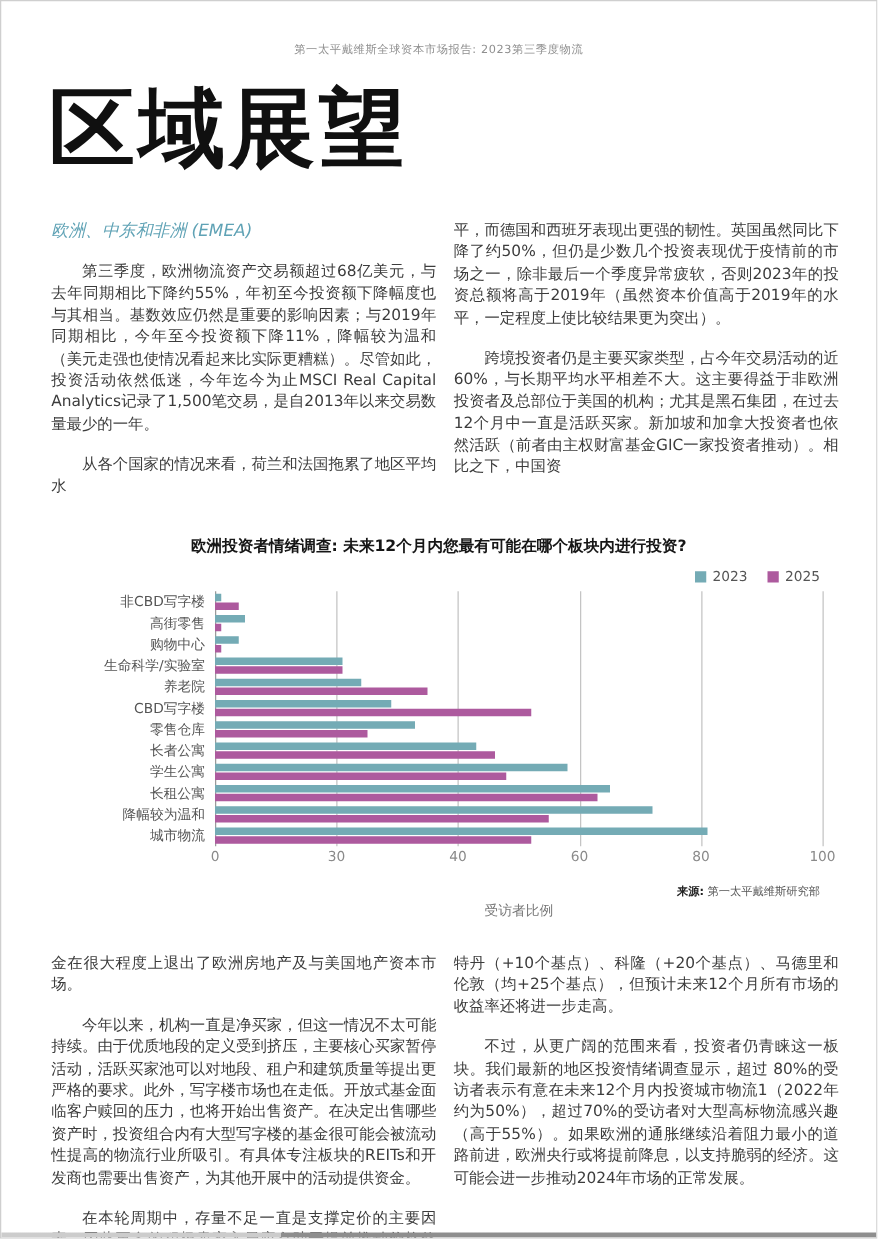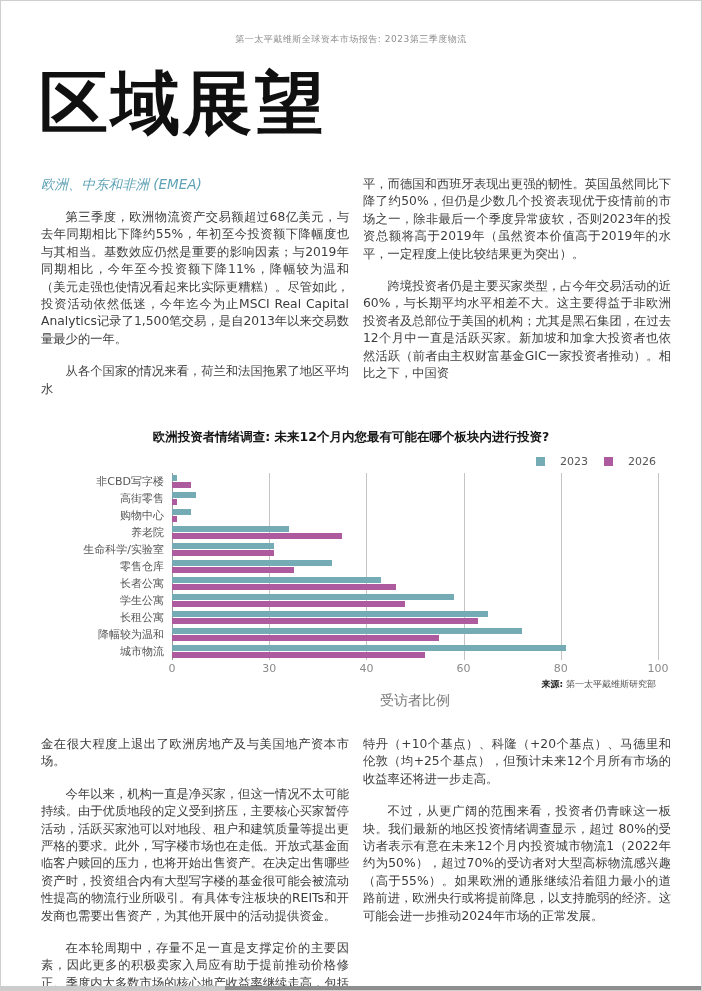--- a/index.html
+++ b/index.html
@@ -13,37 +13,37 @@
   .cols{display:flex;gap:14px;padding:0 30px 0 40px;}
   .col{flex:1;min-width:0;}
   .emea-heading{color:#5fa2b5;font-size:13.5px;font-weight:normal;margin:34px 0 0 0;font-style:italic;}
   .body-p{font-size:12.3px;line-height:17.4px;color:#3c3c3c;text-align:justify;margin:15px 0 0 0;}
   .body-p.indent{text-indent:2em;}
   .body-p.first{margin-top:34px;}
   
   .chart{width:614px;margin:31px auto 0;position:relative;}
   .chart-title{text-align:center;font-size:12.5px;font-weight:bold;color:#161616;}
   .legend{display:flex;justify-content:flex-end;align-items:center;gap:16px;margin:9px 2px 5px 0;font-size:11px;color:#555;}
-  .legend-item{display:flex;align-items:center;gap:15px;}
+  .legend-item{display:flex;align-items:center;gap:5px;}
   .legend-sq{width:9px;height:9px;display:inline-block;}
   .chart-body{position:relative;}
   .gridwrap{position:absolute;left:128px;right:0;top:0;bottom:0;pointer-events:none;}
   .gridline{position:absolute;top:0;bottom:0;width:1px;background:#c4c4c4;}
   .gridline.zero{background:#9a9a9a;}
   .crow{display:flex;height:17px;align-items:stretch;}
   .crow-label{width:120px;flex:none;text-align:right;padding-right:8px;font-size:11px;color:#555;line-height:17px;white-space:nowrap;}
   .crow-bars{flex:1;position:relative;}
   .bar{position:absolute;left:0;height:6px;}
   .bar.s0{top:2px;}
   .bar.s1{top:9px;}
   .xticks{position:relative;margin-left:128px;height:15px;}
   .xtick{position:absolute;top:2px;transform:translateX(-50%);font-size:11px;color:#8a8a8a;}
-  .chart-source{text-align:right;font-size:9px;color:#555;margin-top:3px;padding-right:2px;}
+  .chart-source{text-align:right;font-size:9px;color:#555;margin-top:15px;padding-right:2px;}
   .chart-source b{color:#222;}
-  .xaxis-label{margin-left:128px;text-align:center;font-size:14px;color:#777;margin-top:1px;}
+  .xaxis-label{margin-left:128px;text-align:center;font-size:11px;color:#777;margin-top:1px;}
   .bottom-strip{position:absolute;left:0;right:0;bottom:0;height:4px;
     background:linear-gradient(to right,#cccccc 0 32%,#8e8e8e 32%);}
 </style>
 </head>
 <body>
 
 <div class="page">
 
   <div class="report-header">第一太平戴维斯全球资本市场报告: 2023第三季度物流</div>
 
@@ -63,21 +63,21 @@
 
   <div class="chart">
     <div class="chart-title">欧洲投资者情绪调查: 未来12个月内您最有可能在哪个板块内进行投资?</div>
     <div class="legend">
         <span class="legend-item">
           <span class="legend-sq" style="background: rgb(116, 171, 181);"></span>
           <span>2023</span>
         </span>
         <span class="legend-item">
           <span class="legend-sq" style="background: rgb(173, 90, 158);"></span>
-          <span>2026</span>
+          <span>2025</span>
         </span>
       </div>
     <div class="chart-body">
       <div class="gridwrap">
           <div class="gridline zero" style="left: 0%;"></div>
           <div class="gridline" style="left: 20%;"></div>
           <div class="gridline" style="left: 40%;"></div>
           <div class="gridline" style="left: 60%;"></div>
           <div class="gridline" style="left: 80%;"></div>
           <div class="gridline" style="left: 100%;"></div>
@@ -97,31 +97,38 @@
           </div>
         </div>
         <div class="crow">
           <div class="crow-label">购物中心</div>
           <div class="crow-bars">
             <div class="bar s0" style="width: 4%; background: rgb(116, 171, 181);"></div>
             <div class="bar s1" style="width: 1%; background: rgb(173, 90, 158);"></div>
           </div>
         </div>
         <div class="crow">
+          <div class="crow-label">生命科学/实验室</div>
+          <div class="crow-bars">
+            <div class="bar s0" style="width: 21%; background: rgb(116, 171, 181);"></div>
+            <div class="bar s1" style="width: 21%; background: rgb(173, 90, 158);"></div>
+          </div>
+        </div>
+        <div class="crow">
           <div class="crow-label">养老院</div>
           <div class="crow-bars">
             <div class="bar s0" style="width: 24%; background: rgb(116, 171, 181);"></div>
             <div class="bar s1" style="width: 35%; background: rgb(173, 90, 158);"></div>
           </div>
         </div>
         <div class="crow">
-          <div class="crow-label">生命科学/实验室</div>
+          <div class="crow-label">CBD写字楼</div>
           <div class="crow-bars">
-            <div class="bar s0" style="width: 21%; background: rgb(116, 171, 181);"></div>
-            <div class="bar s1" style="width: 21%; background: rgb(173, 90, 158);"></div>
+            <div class="bar s0" style="width: 29%; background: rgb(116, 171, 181);"></div>
+            <div class="bar s1" style="width: 52%; background: rgb(173, 90, 158);"></div>
           </div>
         </div>
         <div class="crow">
           <div class="crow-label">零售仓库</div>
           <div class="crow-bars">
             <div class="bar s0" style="width: 33%; background: rgb(116, 171, 181);"></div>
             <div class="bar s1" style="width: 25%; background: rgb(173, 90, 158);"></div>
           </div>
         </div>
         <div class="crow">

